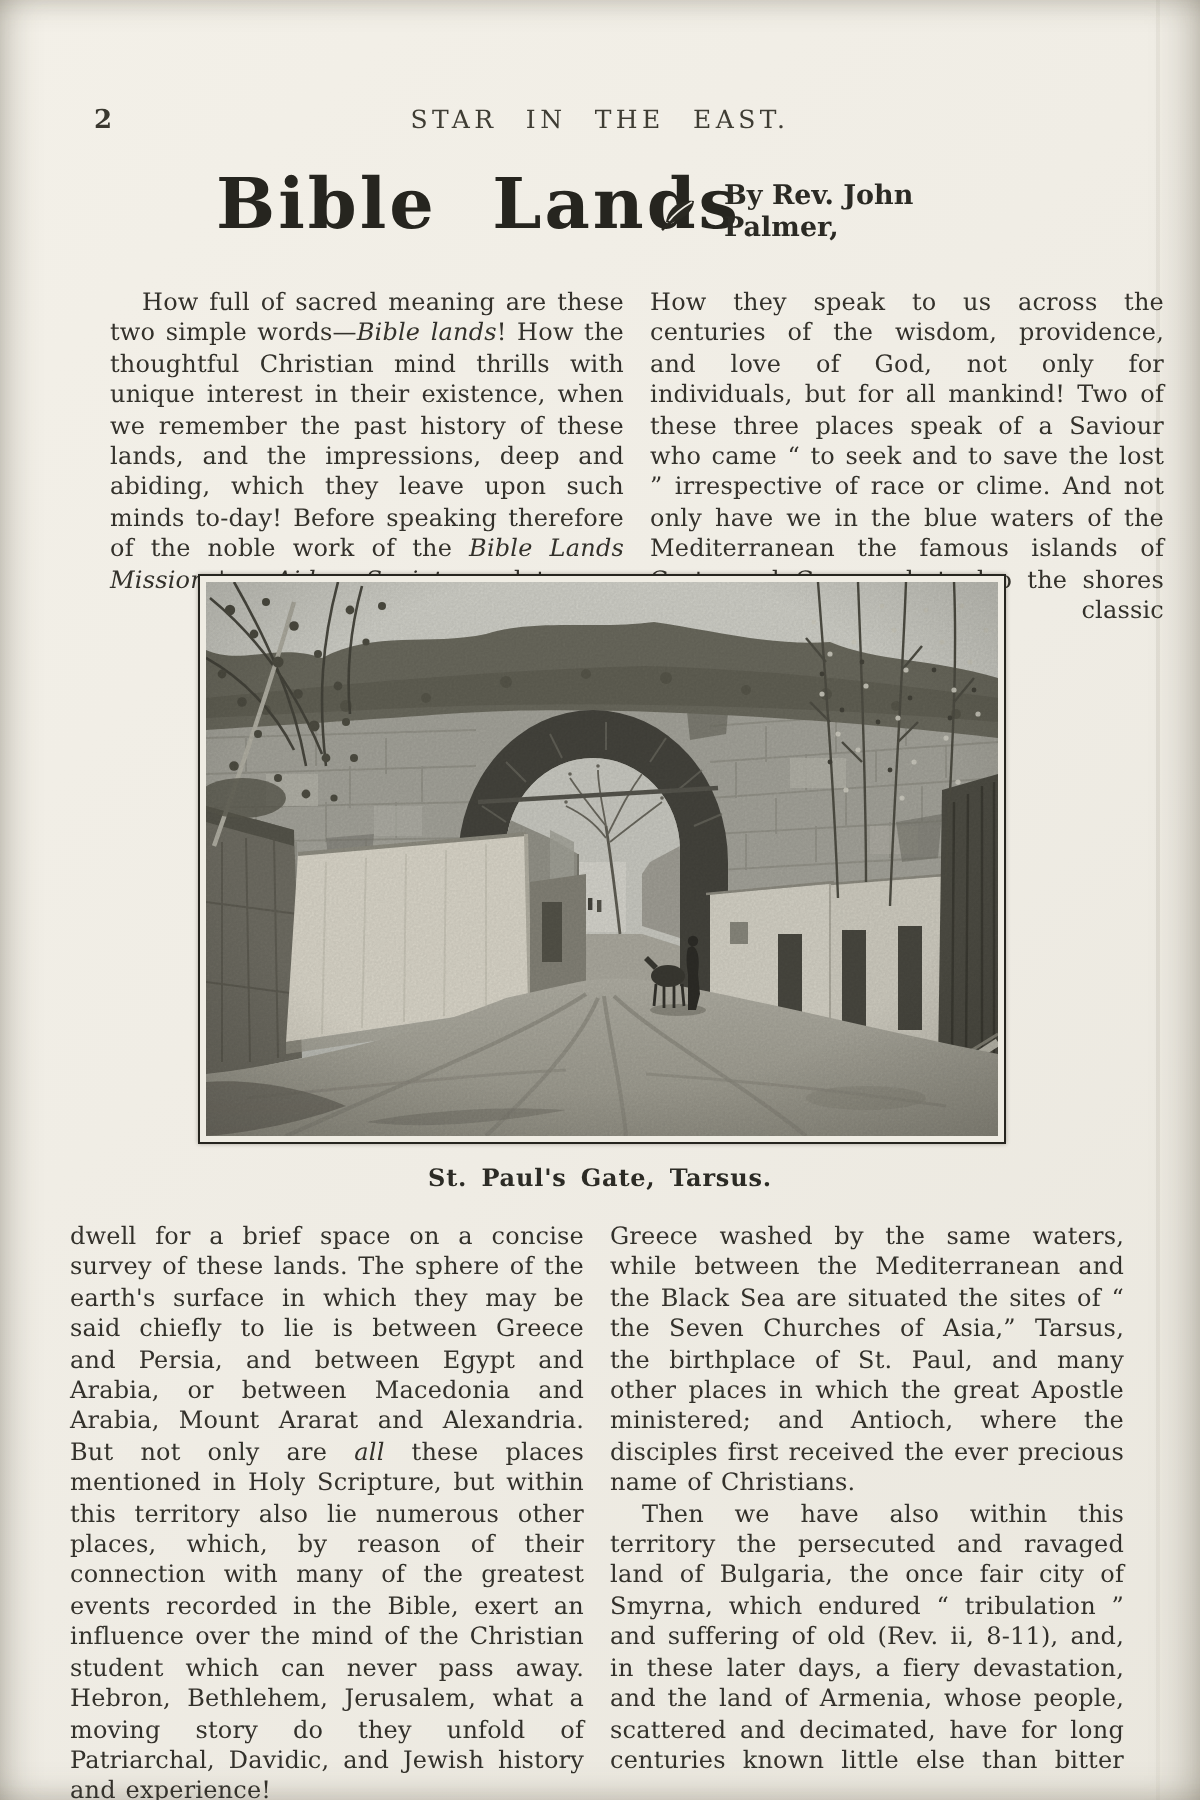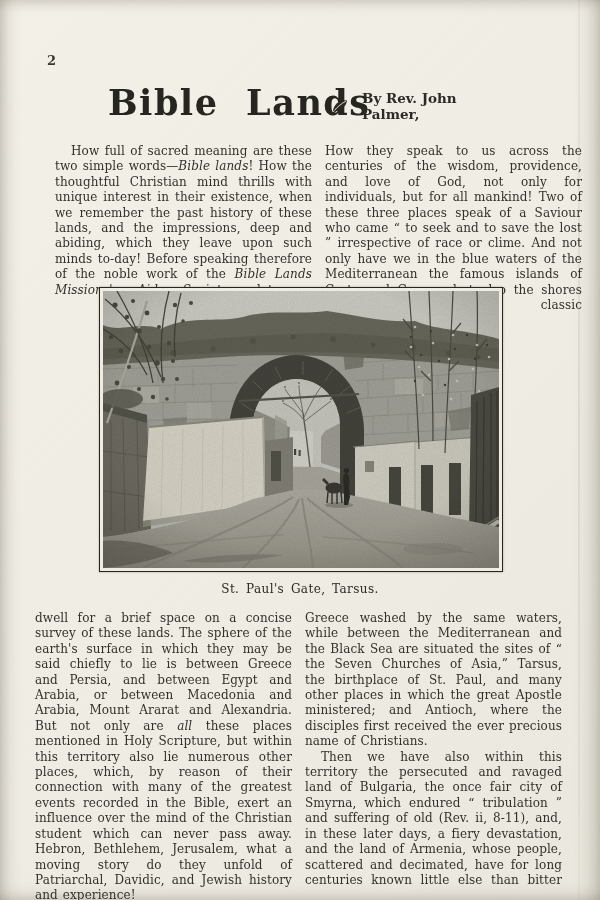--- a/index.html
+++ b/index.html
@@ -60,30 +60,31 @@
   .col p + p{margin-top:0;}
   .col p em{font-style:italic;}
   .photo-frame{
     position:absolute;left:99px;top:287px;
     border:1.5px solid #26251f;padding:3px;background:#efece3;
     box-shadow:0 0 2px rgba(40,35,20,.35);
   }
   .photo-frame svg{display:block;}
   .photo-caption{
     position:absolute;left:0;top:582px;width:100%;
-    text-align:center;font-weight:normal;font-size:12px;
+    text-align:center;font-weight:bold;font-size:12px;
     letter-spacing:.4px;word-spacing:2.5px;color:#2c2b25;
   }
 </style>
 </head>
 <body>
 
 <div class="page">
 
   <span class="page-num">2</span>
+  <span class="running-head">STAR IN THE EAST.</span>
 
   <div class="title-row">
     <h1 class="article-title">Bible Lands</h1>
     <span class="ornament">
       <svg viewBox="0 0 20 18" width="20" height="18">
         <path d="M3,13 C4,6 10,1.5 17,2.5 C16.5,8 11,12.5 4.5,13.5 Z" fill="#2a2922"></path>
         <path d="M16,3 C11,6 7,9 4.5,12.5" stroke="#efece4" stroke-width="0.9" fill="none"></path>
         <path d="M1,17 C3,15 5,13.6 7.5,11.5" stroke="#2a2922" stroke-width="1.3" fill="none"></path>
       </svg>
     </span>

